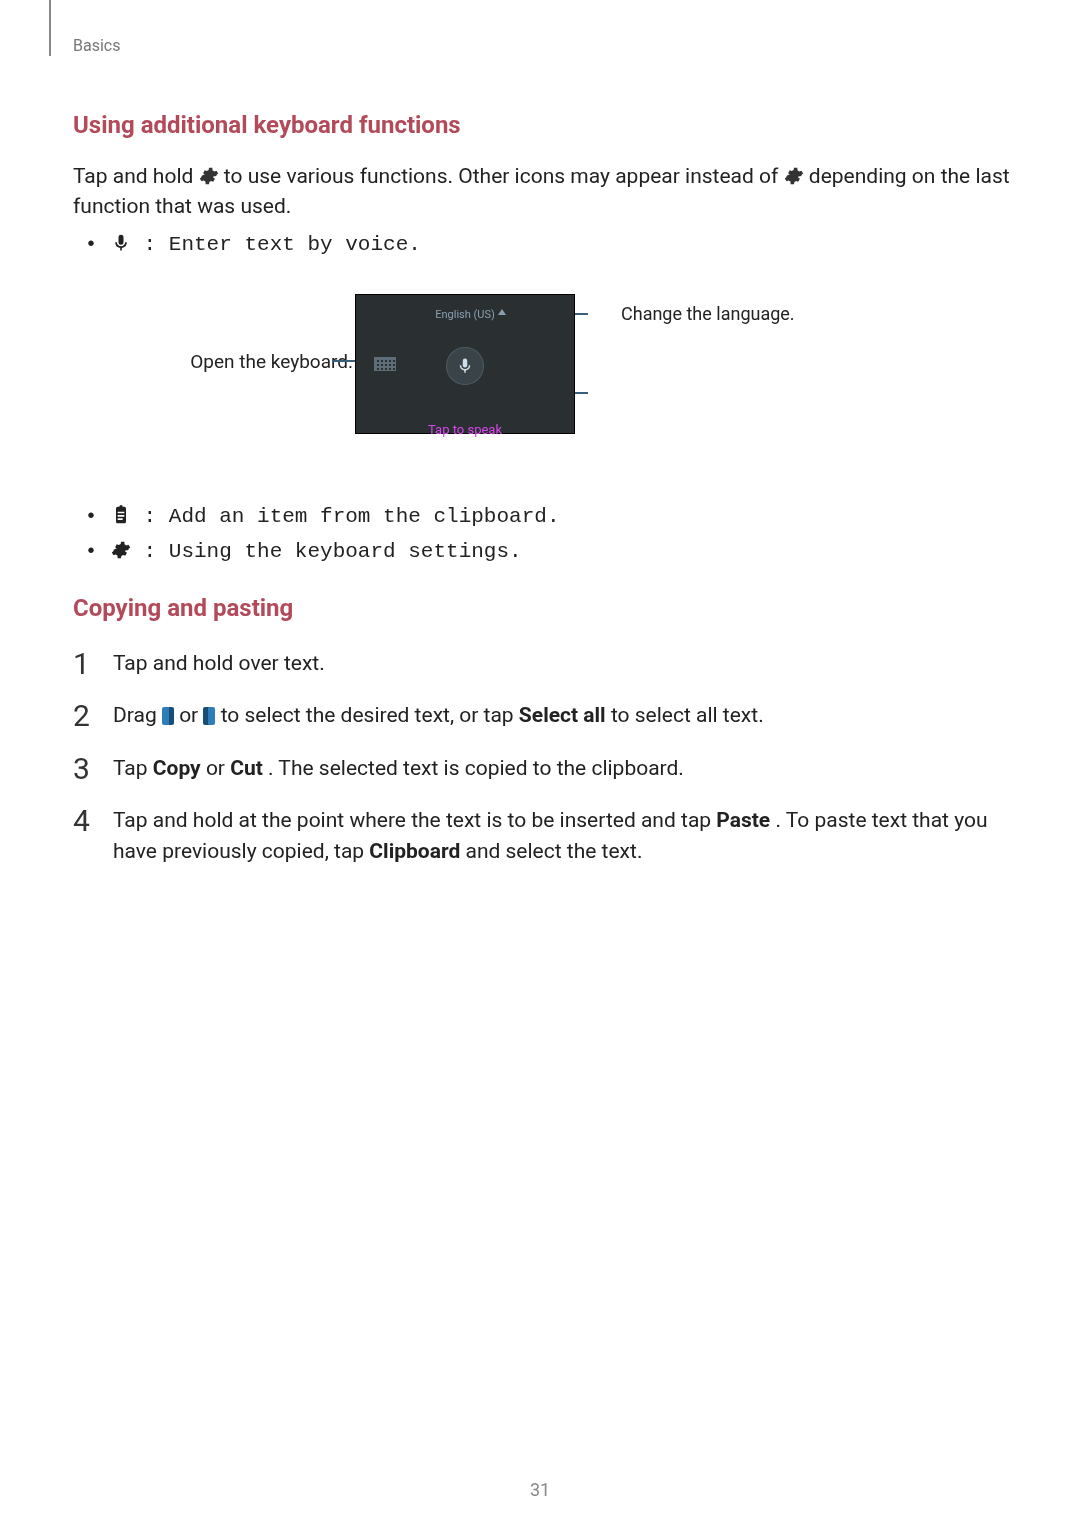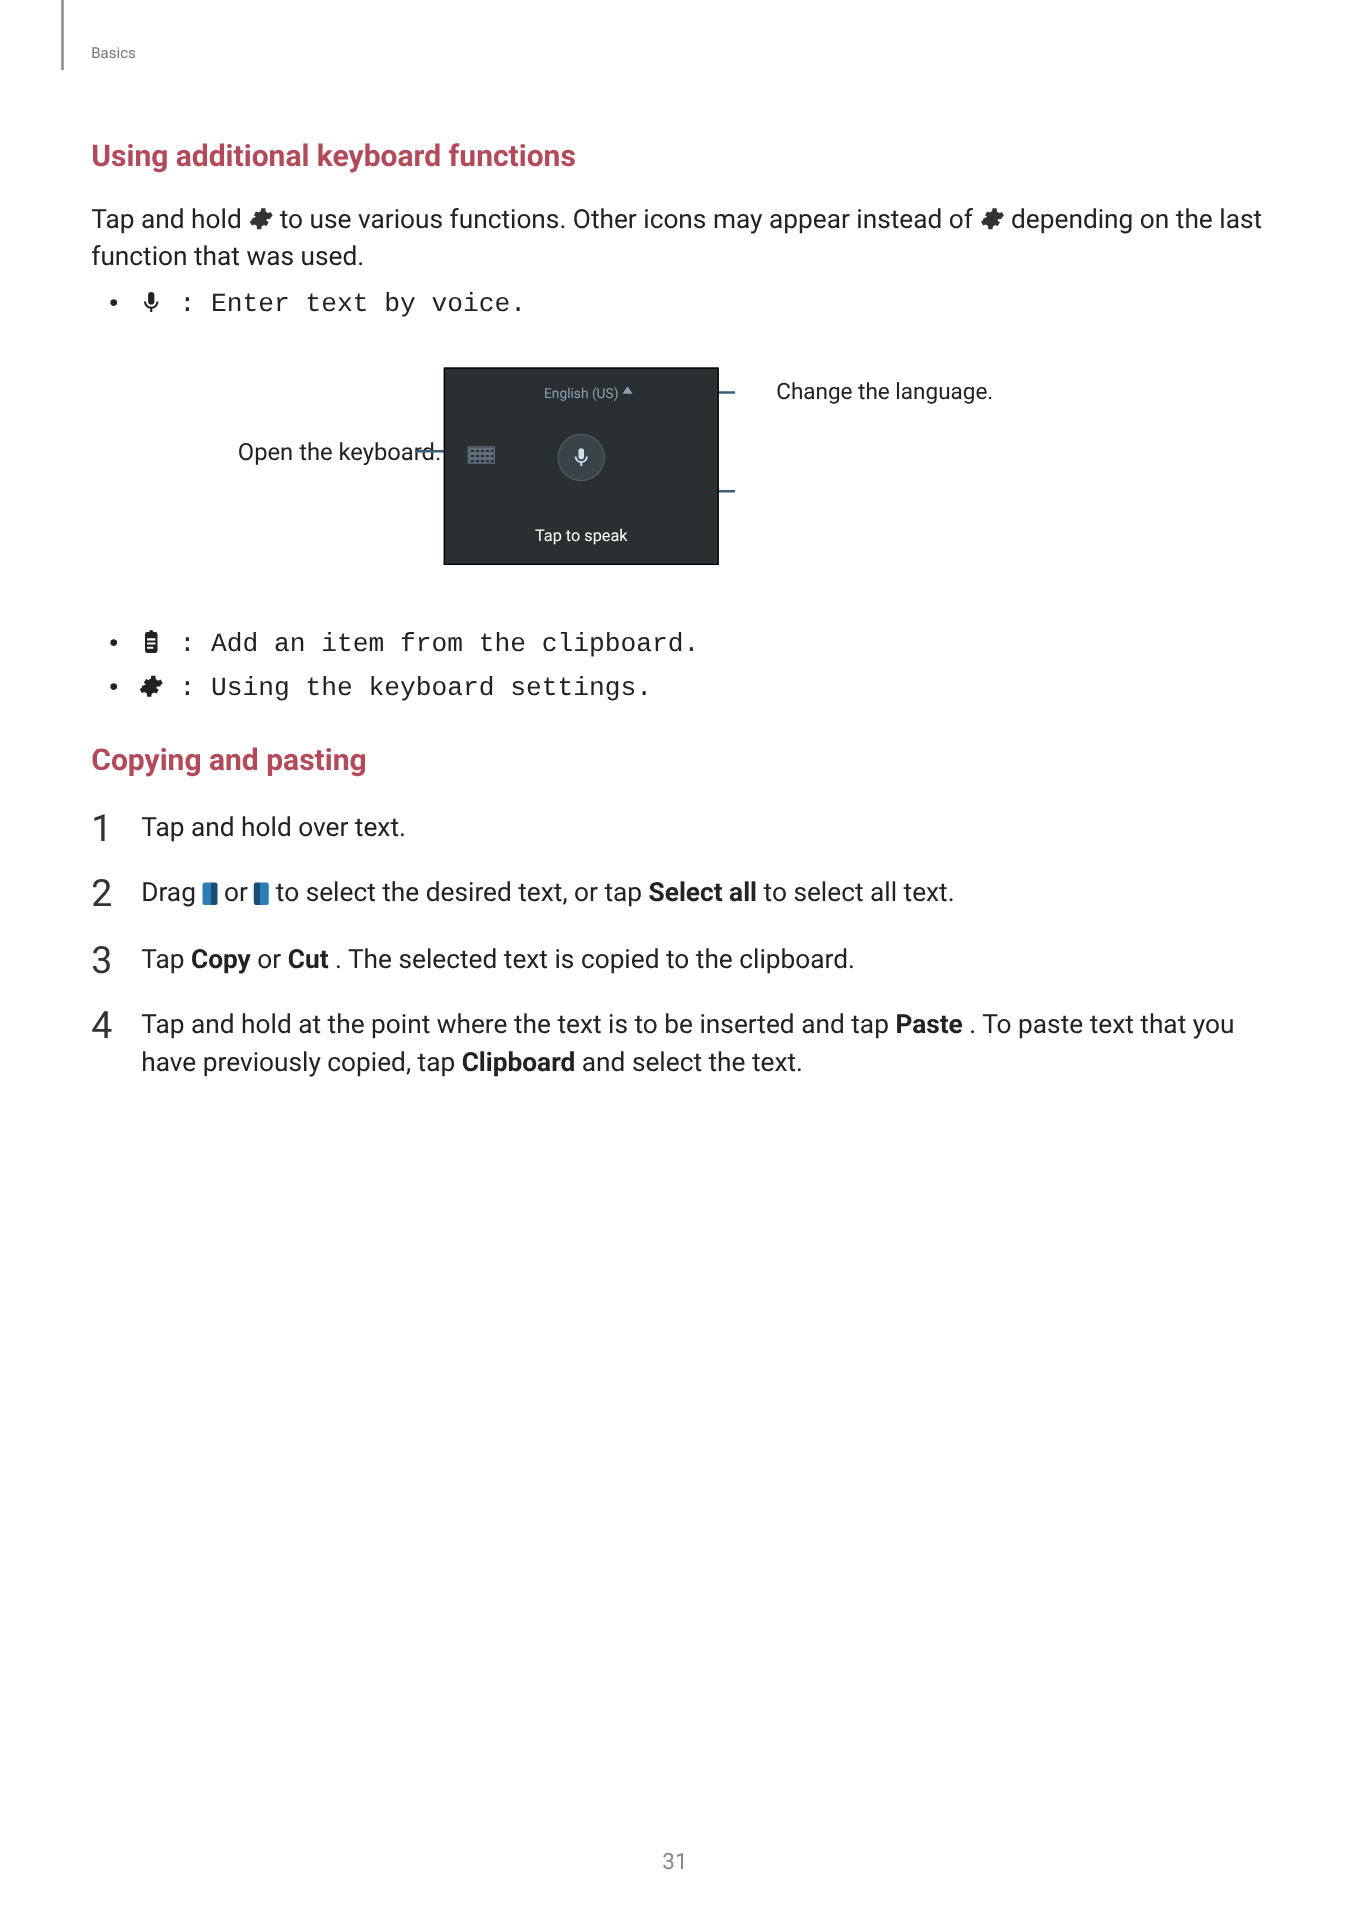--- a/index.html
+++ b/index.html
@@ -19,21 +19,21 @@
     top: 0;
     width: 2px;
     height: 56px;
     background: #888;
   }
   .section-label {
     position: absolute;
     left: 73px;
     top: 34px;
     color: #777;
-    font-size: 12px;
+    font-size: 16px;
   }
   .content {
     position: absolute;
     left: 73px;
     top: 108px;
     width: 940px;
   }
   h2.heading-accent {
     color: #b24a5a;
     font-size: 24px;
@@ -67,21 +67,21 @@
     position: absolute;
     left: 548px;
     width: 320px;
     font-size: 18px;
   }
   .screenshot {
     position: absolute;
     left: 282px;
     top: 10px;
     width: 220px;
-    height: 158px;
+    height: 140px;
     background: #2a2f32;
     border: 1px solid #000;
   }
   .lang-label {
     position: absolute;
     top: 12px; left: 0; right: 0;
     text-align: center;
     color: #8aa0b0;
     font-size: 11px;
   }
@@ -110,21 +110,21 @@
     background: repeating-linear-gradient(to right,#8aa0b0 0 2px,transparent 2px 4px),
                 repeating-linear-gradient(to bottom,#8aa0b0 0 2px,transparent 2px 4px);
     background-blend-mode: normal;
     opacity: .55;
     border: 1px solid #8aa0b0;
   }
   .tap-to-speak {
     position: absolute;
     left: 0; right: 0; top: 126px;
     text-align: center;
-    color: #ffffff;
+    color: #d946ef;
     font-size: 13px;
   }
   .lead-line { position: absolute; background: #3a5f7a; }
   .lead-line.h { height: 1.5px; }
   .lead-line.v { width: 1.5px; }
 
   .ordered { list-style: none; margin-top: 18px; }
   .ordered li { position: relative; padding-left: 40px; margin: 22px 0; }
   .ordered .num {
     position: absolute; left: 0; top: -6px;

